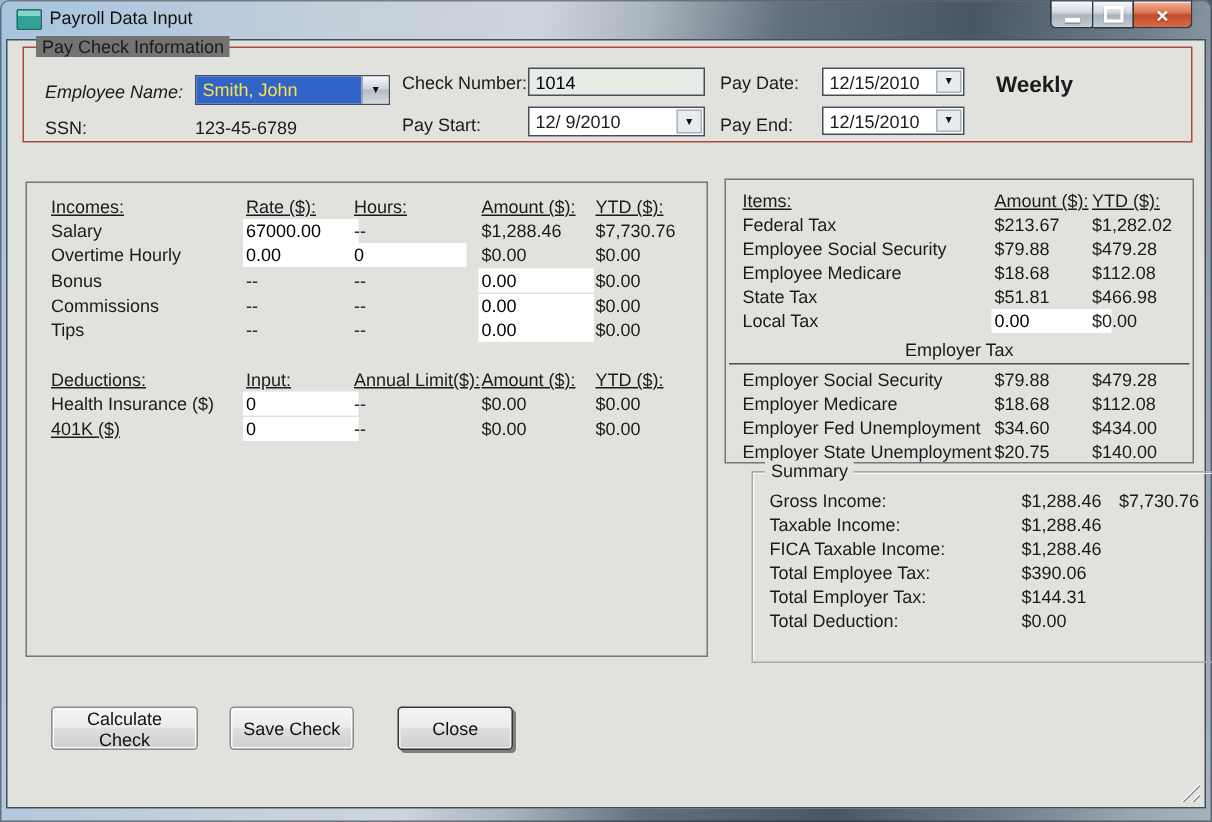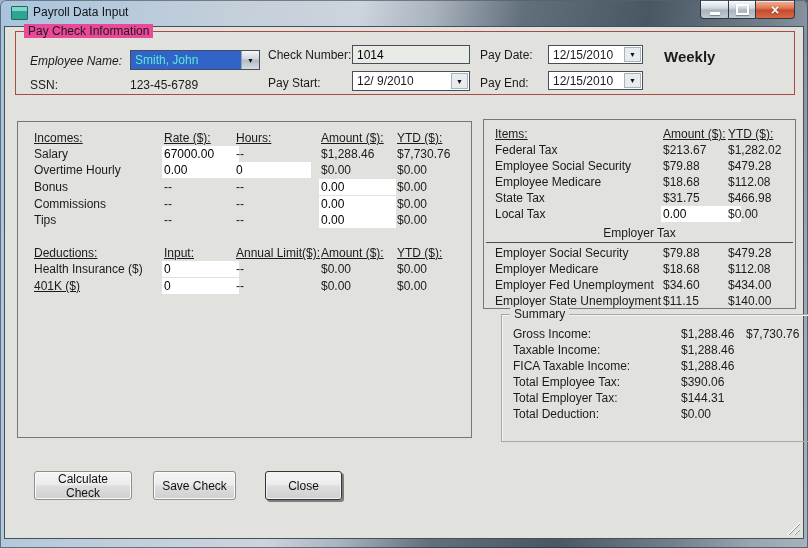--- a/index.html
+++ b/index.html
@@ -31,27 +31,27 @@
   .glyph-min{width:10px;height:3px;background:#fff;margin-top:8px;box-shadow:0 1px 1px rgba(0,0,0,.35);}
   .glyph-max{width:9px;height:7px;border:2px solid #fff;box-shadow:0 1px 1px rgba(0,0,0,.3);}
   .glyph-x{color:#fff;font-weight:bold;font-size:14px;line-height:14px;text-shadow:0 1px 1px rgba(0,0,0,.4);}
   
   .client{position:absolute;left:4px;top:26px;right:4px;bottom:9px;
     background:#e1e1de;border:1px solid #454f5a;box-sizing:border-box;}
   .lbl{position:absolute;white-space:nowrap;}
   .colhdr{text-decoration:underline;}
   
   .groupbox{position:absolute;border:1px solid #ac4a41;box-sizing:border-box;}
-  .groupbox .glabel{position:absolute;top:-8px;left:8px;background:#ec4899;padding:0 4px;white-space:nowrap;}
+  .groupbox .glabel{position:absolute;top:-8px;left:8px;background:#737373;padding:0 4px;white-space:nowrap;}
   .groupbox2{position:absolute;border:1px solid #a6a9ab;box-shadow:inset 1px 1px 0 #f4f4f2;box-sizing:border-box;}
   .groupbox2 .glabel{position:absolute;top:-8px;left:8px;background:#e1e1de;padding:0 4px;white-space:nowrap;}
   
   .combo{position:absolute;border:1px solid #454f5a;background:#fff;display:flex;box-sizing:border-box;}
   .combo .val{flex:1;padding:2px 4px;overflow:hidden;white-space:nowrap;}
-  .combo.sel .val{background:#3064c8;color:#5eead4;}
+  .combo.sel .val{background:#3064c8;color:#fde047;}
   .cbtn{width:17px;display:flex;align-items:center;justify-content:center;border-left:1px solid #98a0a9;
     background:linear-gradient(#f5f7f9,#cfd5dc 45%,#b2bac4 50%,#d6dbe1);}
   .cbtn.flat{background:#e9ecef;border:1px solid #aab2ba;margin:1px;width:15px;}
   .arr{font-size:7px;color:#111;line-height:7px;}
   .din{position:absolute;border:1px solid #454f5a;background:#e9ebe7;box-sizing:border-box;
     font:12px "Liberation Sans",sans-serif;padding:1px 4px;}
   .weekly{position:absolute;font-weight:bold;font-size:15px;white-space:nowrap;}
   
   .secbar{position:absolute;left:6px;top:71px;width:788px;height:20px;background:#bccbd9;color:#fff;line-height:20px;}
   .secbar .s-left{position:absolute;left:8px;}
@@ -242,21 +242,21 @@
         <span class="t1">$79.88</span>
         <span class="t2">$479.28</span>
       </div>
       <div class="trow" style="top:55px;">
         <span class="t0">Employee Medicare</span>
         <span class="t1">$18.68</span>
         <span class="t2">$112.08</span>
       </div>
       <div class="trow" style="top:71px;">
         <span class="t0">State Tax</span>
-        <span class="t1">$31.75</span>
+        <span class="t1">$51.81</span>
         <span class="t2">$466.98</span>
       </div>
       <div class="trow" style="top:87px;">
         <span class="t0">Local Tax</span>
         <input class="flatin tin" value="0.00" style="">
         <span class="t2">$0.00</span>
       </div>
 
       <div class="divline" style="top:106px;">
         <span>Employer Tax</span>
@@ -272,21 +272,21 @@
         <span class="t1">$18.68</span>
         <span class="t2">$112.08</span>
       </div>
       <div class="trow" style="top:158px;">
         <span class="t0">Employer Fed Unemployment</span>
         <span class="t1">$34.60</span>
         <span class="t2">$434.00</span>
       </div>
       <div class="trow" style="top:174px;">
         <span class="t0">Employer State Unemployment</span>
-        <span class="t1">$11.15</span>
+        <span class="t1">$20.75</span>
         <span class="t2">$140.00</span>
       </div>
     </div>
 
     <div class="groupbox2" style="left:496px;top:287px;width:313px;height:128px;">
       <span class="glabel">Summary</span>
 
       <div class="trow" style="top:12px;">
         <span class="s0">Gross Income:</span>
         <span class="s1">$1,288.46</span>

